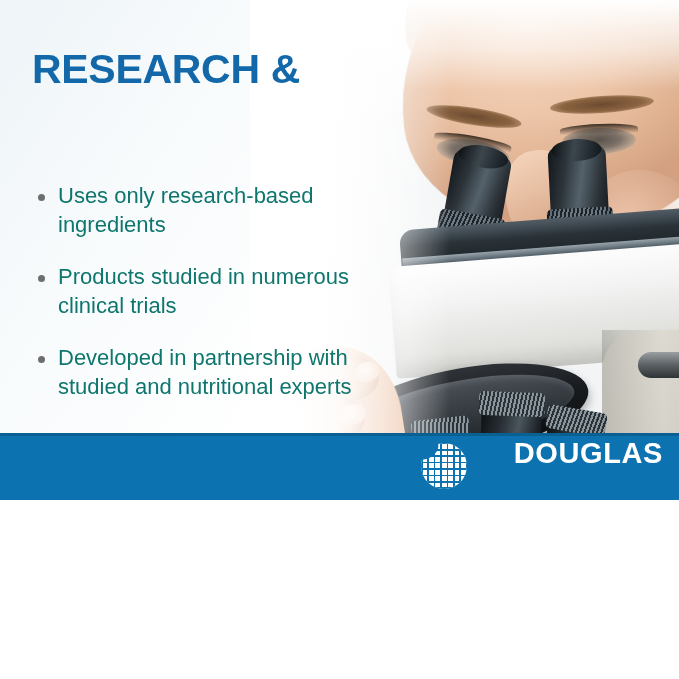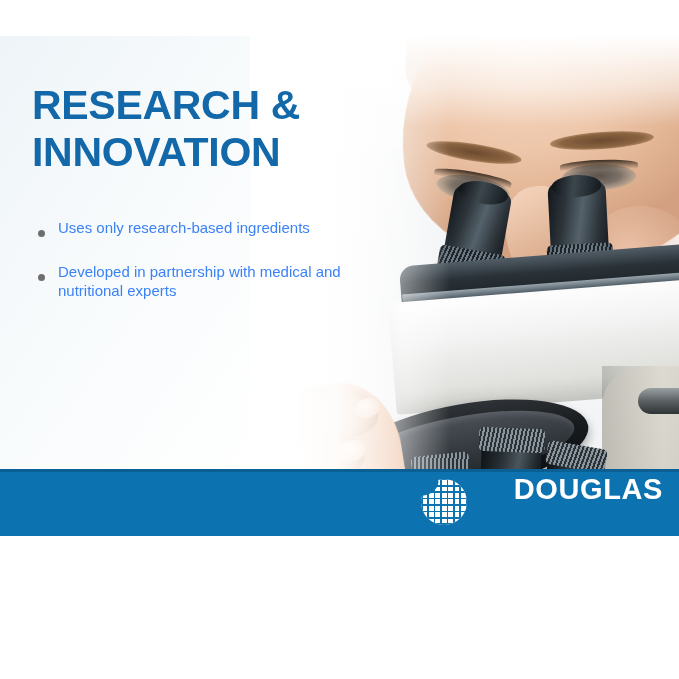--- a/index.html
+++ b/index.html
@@ -4,21 +4,20 @@
 <style>
   html,body{margin:0;padding:0;}
   body{
     width:679px;height:679px;overflow:hidden;
     font-family:"Liberation Sans","DejaVu Sans",sans-serif;
     background:#ffffff;
   }
   .canvas{
     position:relative;width:679px;height:500px;overflow:hidden;
     background:#fdfefe;
-    margin-top:36px;
   }
   
   .bg-tint{
     position:absolute;inset:0;
     background:
       linear-gradient(125deg,#eef4f8 0%, #f8fbfc 26%, #ffffff 55%, #ffffff 100%);
   }
 
   
   .photo{
@@ -267,22 +266,22 @@
     letter-spacing:-0.3px;
     z-index:6;
   }
   .headline div{white-space:nowrap;}
 
   .bullets{
     position:absolute;left:32px;top:182px;width:350px;z-index:6;
   }
   .bullet{
     position:relative;padding-left:26px;
-    color:#3b82f6;
-    font-size:15px;line-height:1.30;
+    color:#0f766e;
+    font-size:22px;line-height:1.30;
     margin-bottom:24px;
   }
   .bullet:before{
     content:"";position:absolute;left:6px;top:12px;
     width:7px;height:7px;border-radius:50%;background:#6e6e6e;
   }
 
   
   .footer{
     position:absolute;left:0;bottom:0;width:679px;height:67px;
@@ -410,26 +409,26 @@
       <div class="stage"></div>
       <div class="base-knob"></div>
 
       <div class="photo-fade"></div>
       <div class="photo-fade-top"></div>
     </div>
   </div>
 
   <div class="headline">
     <div>RESEARCH &amp;</div>
-    <div>INNOVATION</div>
   </div>
 
   <div class="bullets">
     <div class="bullet">Uses only research-based ingredients</div>
-    <div class="bullet">Developed in partnership with medical and nutritional experts</div>
+    <div class="bullet">Products studied in numerous clinical trials</div>
+    <div class="bullet">Developed in partnership with studied and nutritional experts</div>
   </div>
 
   <div class="footer">
     <div class="footer-edge"></div>
     <div class="logo">
       <div class="logo-mark">
         <div class="disc"></div>
         <div class="grid"></div>
         <div class="wedge"></div>
         <div class="cut"></div>

